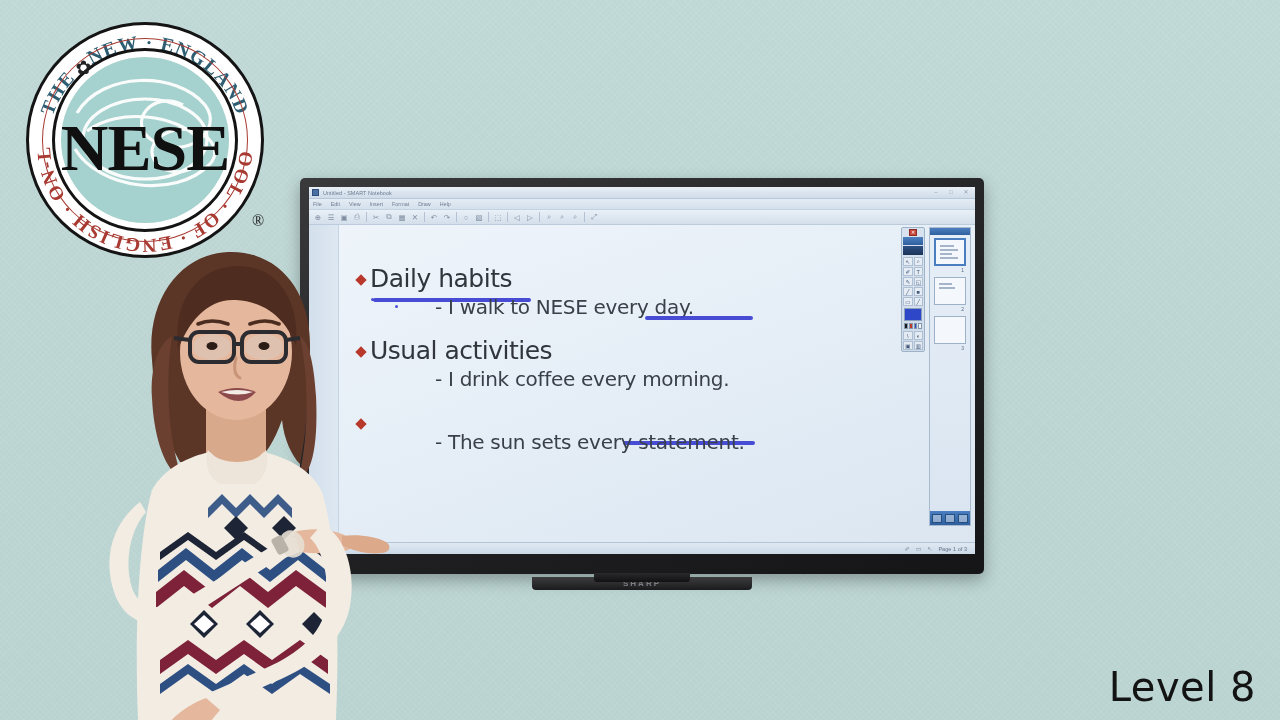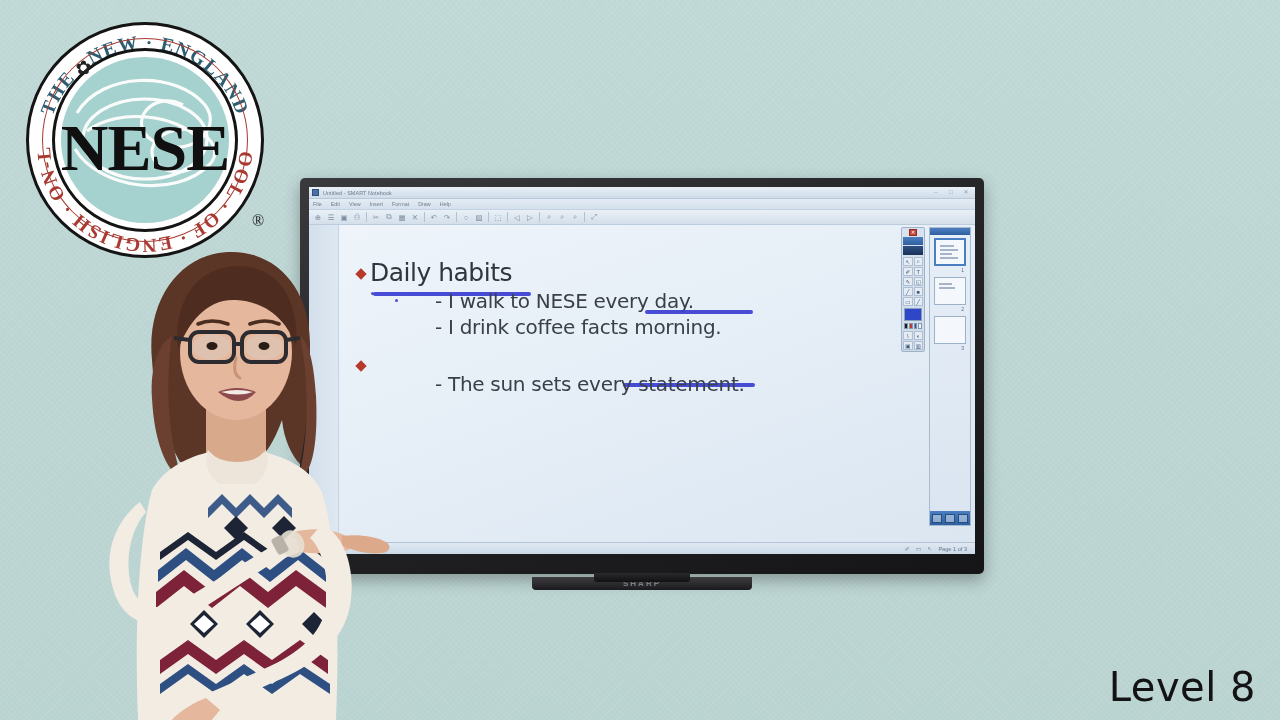--- a/index.html
+++ b/index.html
@@ -240,21 +240,21 @@
     font-size: 26px;
     font-weight: 700;
     color: #23282e;
     letter-spacing: -.3px;
     margin-bottom: 6px;
     padding-right: 54px;
   }
   .bullet-row {
     display: flex;
     align-items: flex-start;
-    margin-top: 12px;
+    margin-top: 18px;
     position: relative;
   }
   .diamond {
     width: 8px; height: 8px;
     background: #b8392c;
     transform: rotate(45deg);
     margin: 11px 5px 0 6px;
     flex: none;
   }
   .bullet-text {
@@ -533,21 +533,25 @@
                   <div class="bullet-text">Daily habits</div>
                   <div class="ink" style="left:22px; top:33px; width:158px;"></div>
                   <div class="ink-dot" style="left:20px; top:33px;"></div>
                   <div class="ink-dot" style="left:44px; top:40px;"></div>
                 </div>
                 <div class="sub-row">- I walk to NESE every day.</div>
                 <div style="position:relative; height:0;">
                   <div class="ink" style="left:294px; top:-3px; width:108px;"></div>
                 </div>
 
-                <div class="sub-row">- I drink coffee facts morning.</div>
+                <div class="bullet-row">
+                  <div class="diamond"></div>
+                  <div class="bullet-text">Usual activities</div>
+                </div>
+                <div class="sub-row">- I drink coffee every morning.</div>
 
                 <div class="bullet-row">
                   <div class="diamond"></div>
                   <div class="ink" style="left:272px; top:32px; width:132px;"></div>
                 </div>
                 <div class="sub-row">- The sun sets every statement.</div>
 
               </div>
 
               <div id="palette">

